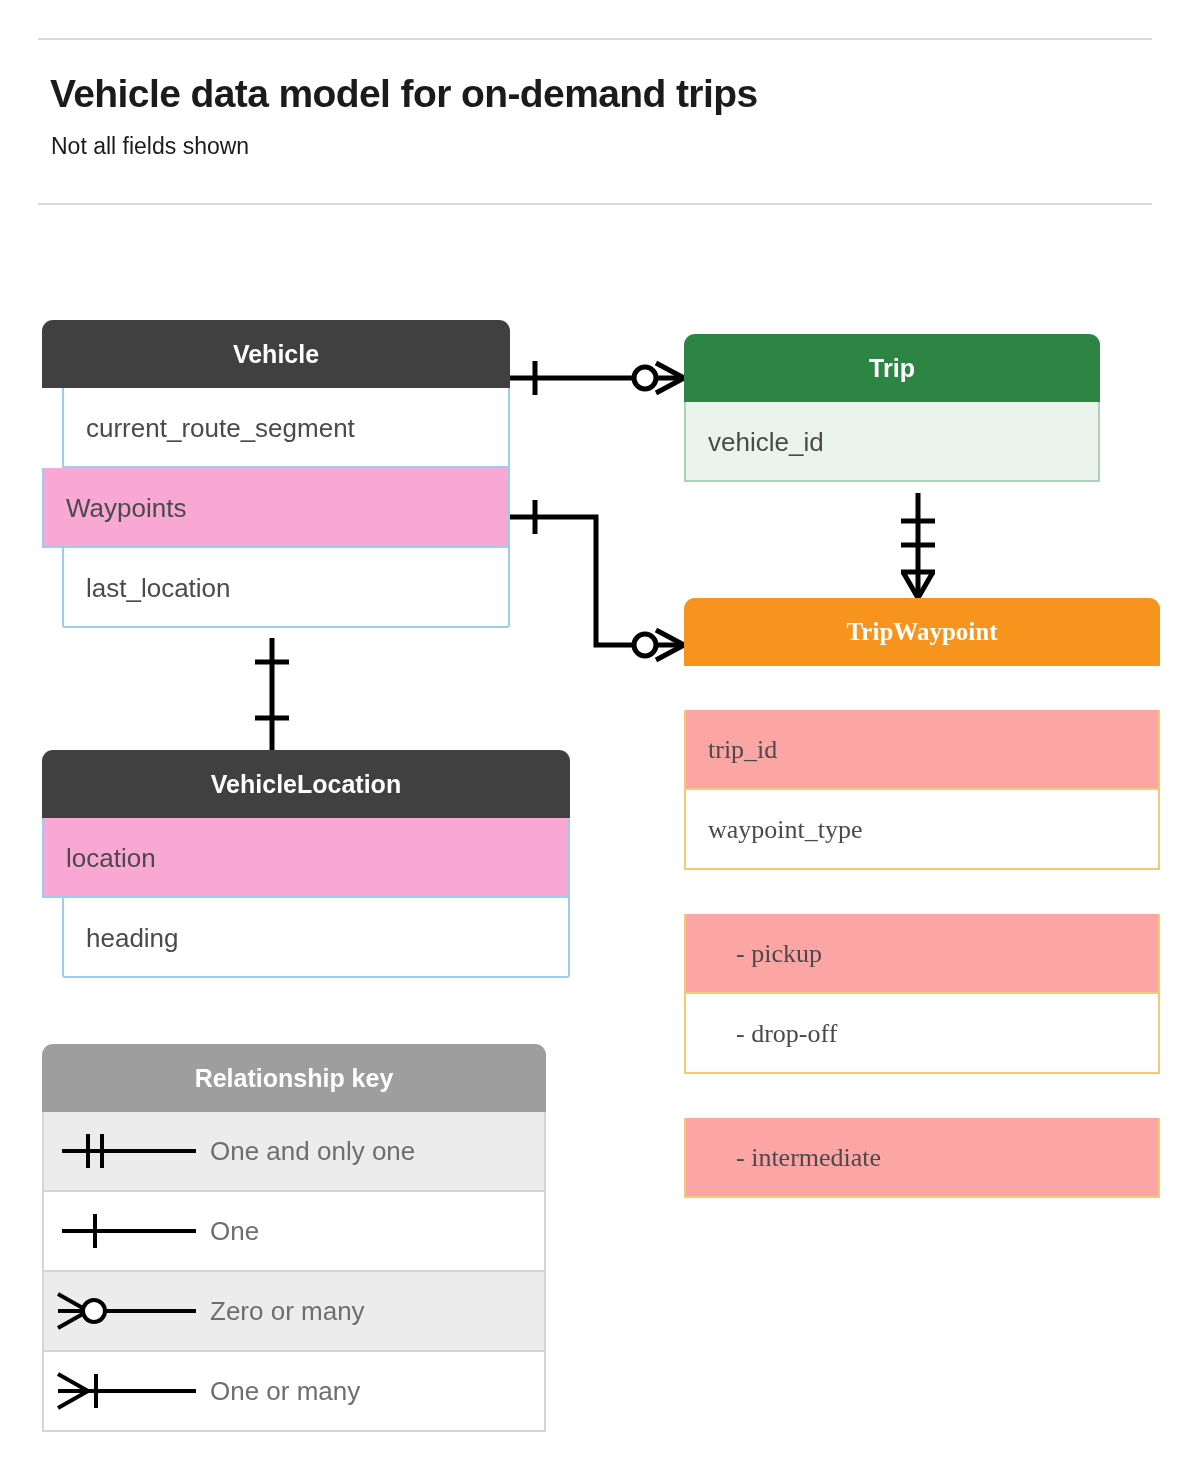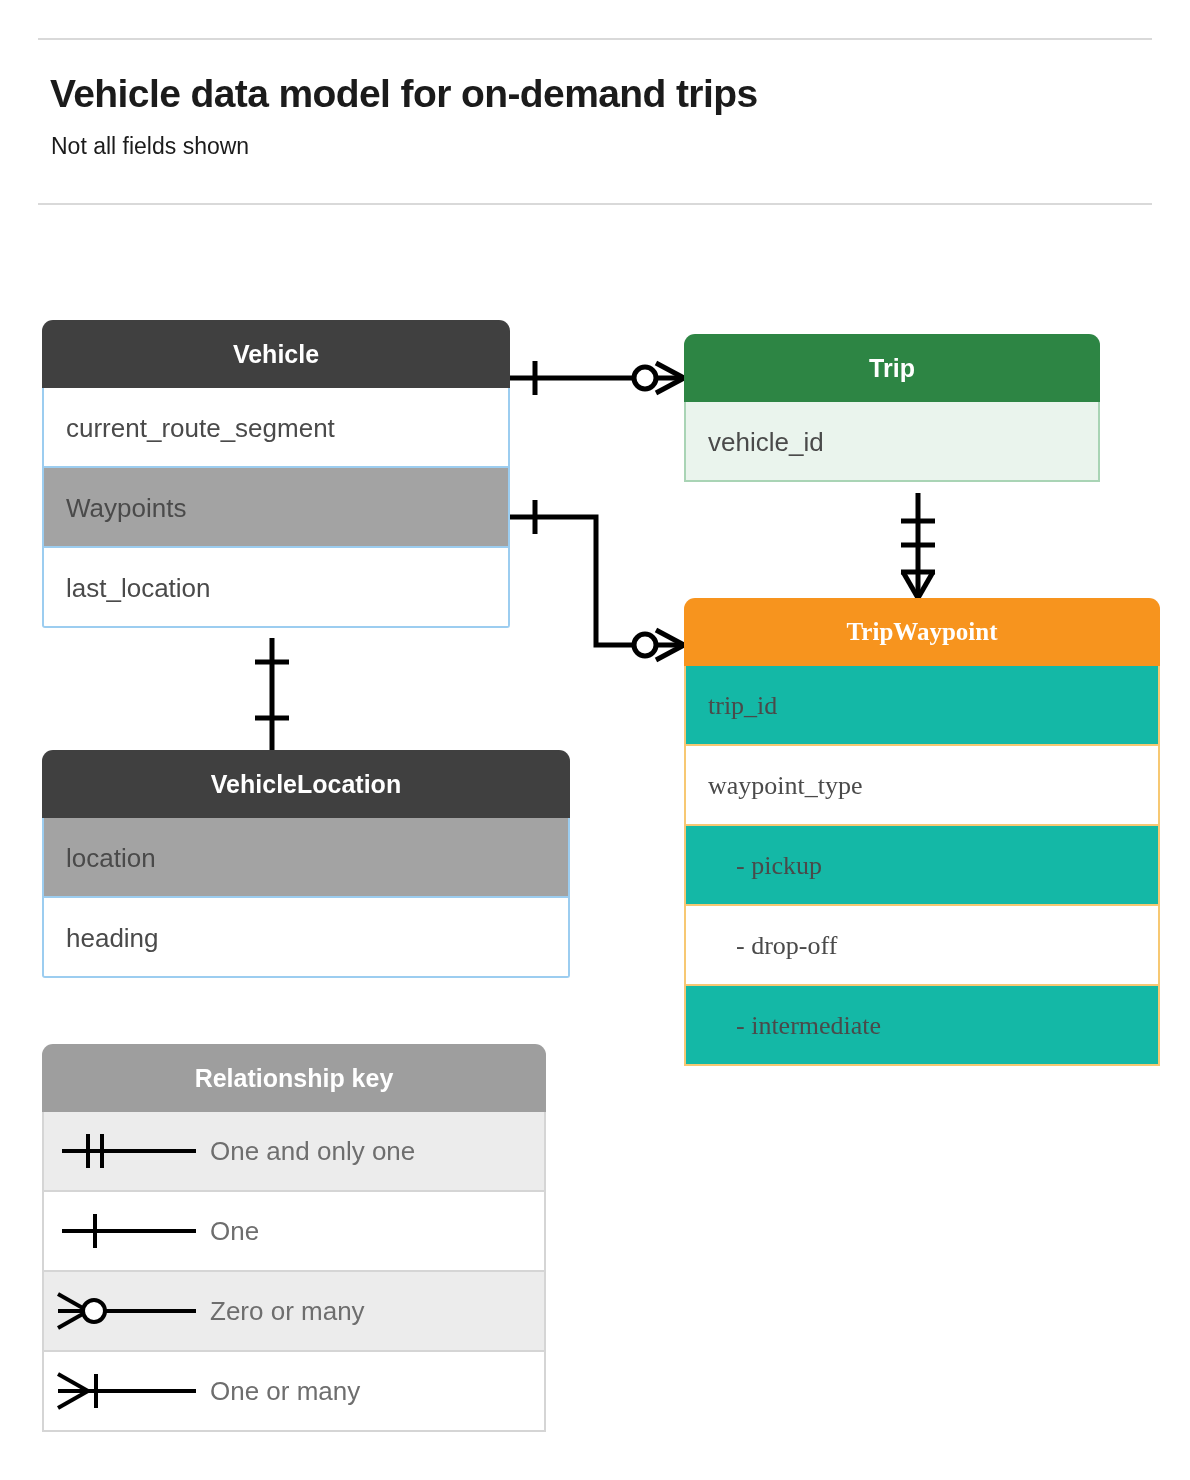--- a/index.html
+++ b/index.html
@@ -75,41 +75,41 @@
   }
   .entity-row.sub { padding-left: 50px; }
 
   
   .theme-blue .entity-header { background: #404040; }
   .theme-blue .entity-row {
     border-left: 2px solid #9ccdf0;
     border-right: 2px solid #9ccdf0;
     border-bottom: 2px solid #9ccdf0;
   }
-  .theme-blue .entity-row.alt { background: #a3a3a3; }
-  .theme-blue .entity-row.plain { background: #ffffff; }
+  .theme-blue .entity-row.alt { background: #f9a8d4; }
+  .theme-blue .entity-row.plain { background: #ffffff; margin-left: 20px; }
   .theme-blue .entity-row:last-child { border-radius: 0 0 3px 3px; }
 
   
   .theme-green .entity-header { background: #2d8544; }
   .theme-green .entity-row {
     border-left: 2px solid #a9d4b5;
     border-right: 2px solid #a9d4b5;
     border-bottom: 2px solid #a9d4b5;
   }
   .theme-green .entity-row.alt { background: #eaf4ed; }
 
   
   .theme-orange .entity-header { background: #f7941e; }
   .theme-orange .entity-row {
     border-left: 2px solid #f7c873;
     border-right: 2px solid #f7c873;
     border-bottom: 2px solid #f7c873;
   }
-  .theme-orange .entity-row.alt { background: #14b8a6; }
+  .theme-orange .entity-row.alt { background: #fca5a5; margin-top: 44px; }
   .theme-orange .entity-row.plain { background: #ffffff; }
 
   
   .theme-gray .entity-header { background: #9e9e9e; }
   .theme-gray .entity-row {
     border-left: 2px solid #d5d5d5;
     border-right: 2px solid #d5d5d5;
     border-bottom: 2px solid #d5d5d5;
     padding-left: 0;
     display: flex;

